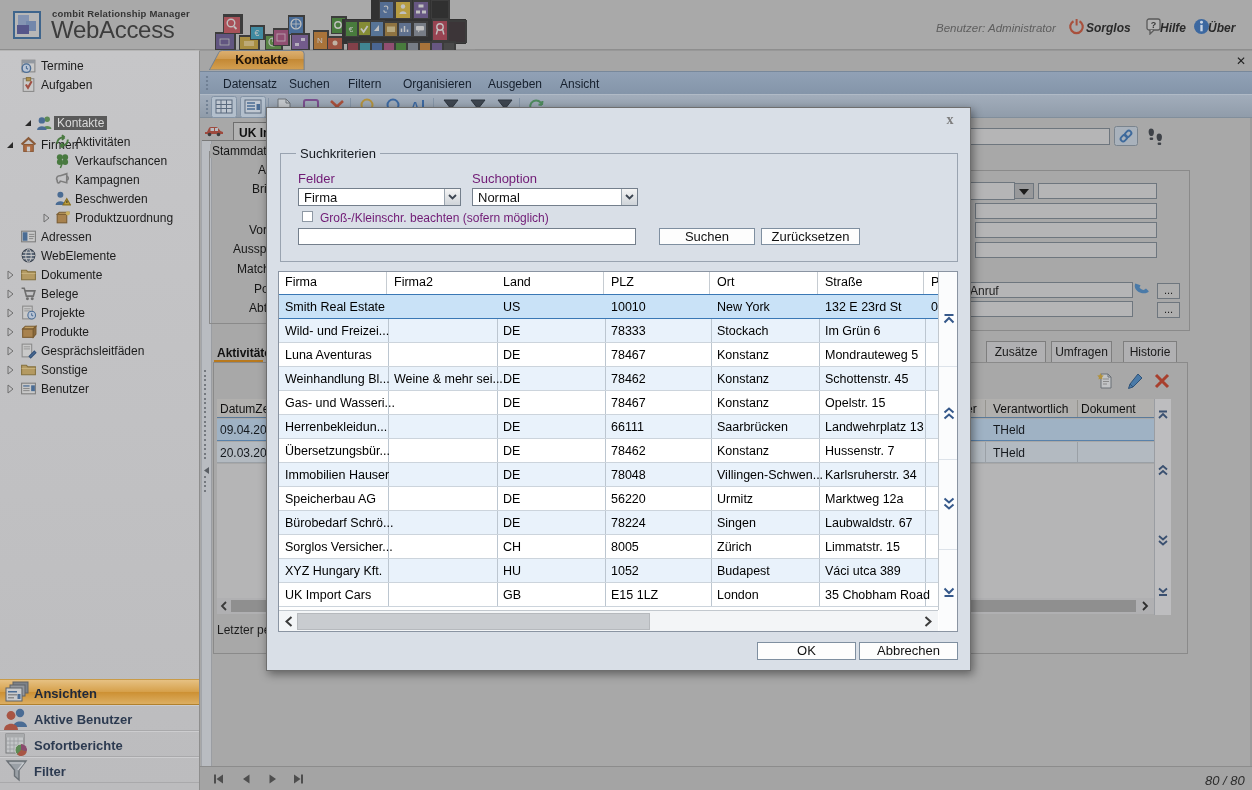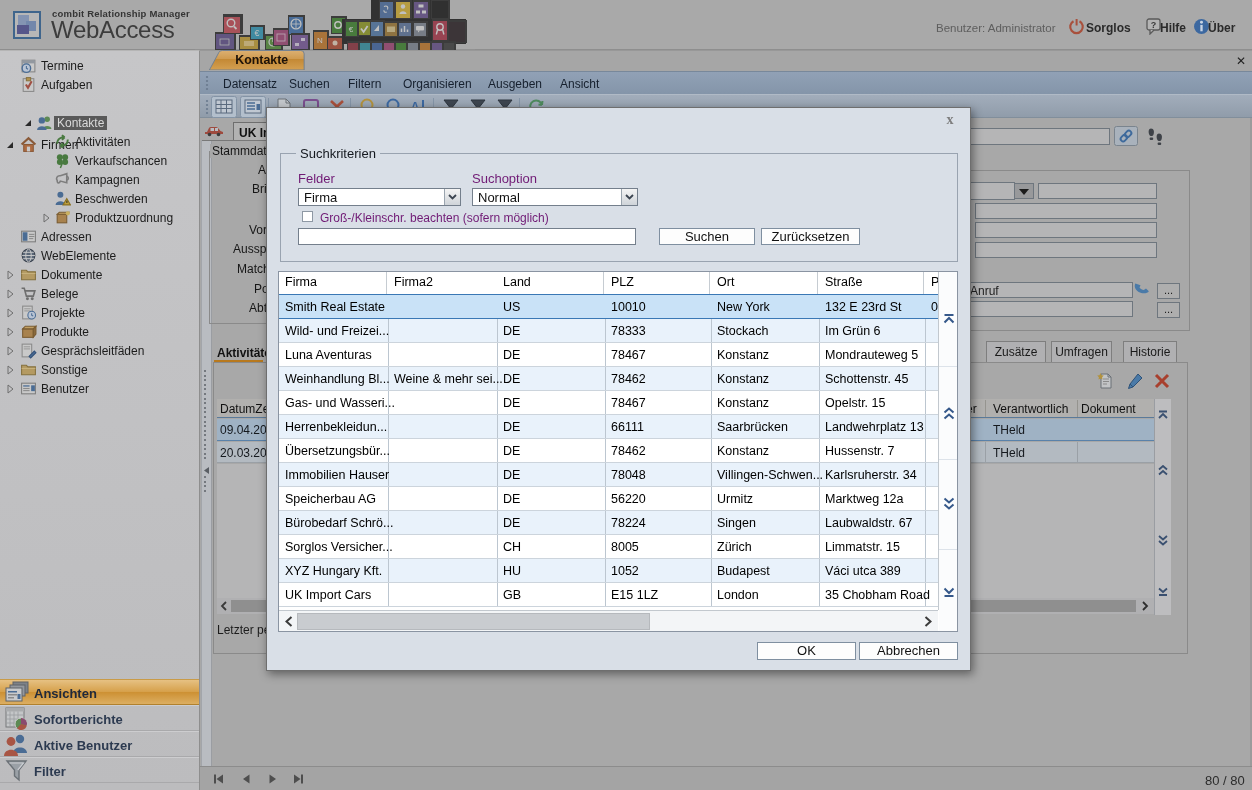--- a/index.html
+++ b/index.html
@@ -10,21 +10,21 @@
   #stage *{box-sizing:border-box;}
   .abs{position:absolute;}
   .txt{position:absolute;white-space:nowrap;}
 
   
   #hdr{position:absolute;left:0;top:0;width:1252px;height:50px;background:#a9a9a9;
     border-bottom:1px solid #8e8e8e;}
   #logo{position:absolute;left:13px;top:11px;width:28px;height:28px;border:2px solid #3f658c;background:#b7b7b7;}
   #brand1{position:absolute;left:52px;top:8px;font-size:9.5px;font-weight:bold;color:#353535;letter-spacing:0.2px;}
   #brand2{position:absolute;left:51px;top:16px;font-size:24px;color:#3d3d3d;letter-spacing:-0.3px;}
-  .hright{position:absolute;top:21px;font-size:12px;color:#2a2a2a;font-weight:bold;}
+  .hright{position:absolute;top:21px;font-size:12px;color:#2a2a2a;font-weight:bold;font-style:italic;}
 
   
   #side{position:absolute;left:0;top:50px;width:200px;height:740px;
     background:linear-gradient(180deg,#c6c6c8,#bcbcbe);border-right:1px solid #8e8e8e;border-top:1px solid #b5b5b5;}
   .trow{position:absolute;left:0;width:199px;height:19px;font-size:12px;color:#1c1c1c;}
   .trow .lbl{position:absolute;top:3px;}
   .sel{background:#595959;color:#d9d9d9;}
   #bots{position:absolute;left:0px;top:628px;width:199px;}
   .brow{position:relative;width:199px;height:26px;border-top:1px solid #cdcdcf;border-bottom:1px solid #a9a9ab;font-size:13px;font-weight:bold;color:#2c3a50;}
   .brow .lbl{position:absolute;left:34px;top:6px;}
@@ -396,38 +396,38 @@
 <rect x="6" y="4" width="15" height="11" fill="#94989e" stroke="#5e6268"></rect>
 <rect x="2" y="7" width="16" height="13" fill="#c8cacc" stroke="#5e6268"></rect>
 <rect x="4" y="10" width="9" height="1.5" fill="#4a6c94"></rect>
             <rect x="4" y="13" width="9" height="1.5" fill="#8a8a8a"></rect>
             <rect x="4" y="16" width="6" height="1.5" fill="#8a8a8a"></rect>
 <rect x="13.5" y="13" width="3" height="5" fill="#4a6c94"></rect>
           </svg>
           <span class="lbl">Ansichten</span>
         </div>
       <div class="brow">
+          <svg class="abs" style="left:3px;top:1px;" width="27" height="24" viewBox="0 0 27 24">
+<circle cx="17" cy="6" r="4.2" fill="#4a6c94"></circle>
+            <path d="M10 20 C10 12.5 24 12.5 24 20 Z" fill="#4a6c94"></path>
+<circle cx="8" cy="8.5" r="4.4" fill="#a85544"></circle>
+            <path d="M1 23 C1 14.5 15 14.5 15 23 Z" fill="#a85544"></path>
+</svg>
+          <span class="lbl">Aktive Benutzer</span>
+        </div>
+      <div class="brow">
           <svg class="abs" style="left:4px;top:1px;" width="26" height="24" viewBox="0 0 26 24">
 <rect x="2" y="1" width="18" height="19" fill="#c4c6c8" stroke="#77797b"></rect>
 <rect x="2" y="1" width="18" height="3.5" fill="#a9abad"></rect>
 <path d="M6 4.5 V20 M10 4.5 V20 M14 4.5 V20 M2 8 H20 M2 12 H20 M2 16 H20" stroke="#9a9ca0" stroke-width="0.8"></path>
 <circle cx="17" cy="17" r="6" fill="#5d8a54" stroke="#c9c9c9"></circle>
 <path d="M17 17 L17 11 A6 6 0 0 1 22.8 18.5 Z" fill="#8a4a6e"></path>
 <path d="M17 17 L22.8 18.5 A6 6 0 0 1 13 21.5 Z" fill="#a85544"></path>
           </svg>
           <span class="lbl">Sofortberichte</span>
-        </div>
-      <div class="brow">
-          <svg class="abs" style="left:3px;top:1px;" width="27" height="24" viewBox="0 0 27 24">
-<circle cx="17" cy="6" r="4.2" fill="#4a6c94"></circle>
-            <path d="M10 20 C10 12.5 24 12.5 24 20 Z" fill="#4a6c94"></path>
-<circle cx="8" cy="8.5" r="4.4" fill="#a85544"></circle>
-            <path d="M1 23 C1 14.5 15 14.5 15 23 Z" fill="#a85544"></path>
-</svg>
-          <span class="lbl">Aktive Benutzer</span>
         </div>
       <div class="brow">
           <svg class="abs" style="left:5px;top:1px;" width="24" height="24" viewBox="0 0 24 24">
 <path d="M2 2 H21 L14 11 V21 L9.5 17 V11 Z" fill="#9aa0a6" stroke="#6a7076" stroke-width="1.4"></path>
 <path d="M4.5 4 H18.5 L12.8 11" fill="none" stroke="#c9ccd0" stroke-width="1.2"></path>
           </svg>
           <span class="lbl">Filter</span>
         </div>
     </div>
   </div>
@@ -648,21 +648,21 @@
     <svg class="abs" style="left:40px;top:6px;" width="12" height="12" viewBox="0 0 12 12">
         <polygon points="9.5,1.5 9.5,10.5 3,6" fill="#4e4e4e"></polygon>
       </svg>
     <svg class="abs" style="left:67px;top:6px;" width="12" height="12" viewBox="0 0 12 12">
         <polygon points="2.5,1.5 2.5,10.5 9,6" fill="#4e4e4e"></polygon>
       </svg>
     <svg class="abs" style="left:93px;top:6px;" width="12" height="12" viewBox="0 0 12 12">
         <polygon points="1,1.5 1,10.5 7.5,6" fill="#4e4e4e"></polygon>
         <rect x="8" y="1.5" width="2" height="9" fill="#4e4e4e"></rect>
       </svg>
-    <div class="txt" style="left:1005px;top:6px;font-size:13px;color:#2c2c2c;">80 / 80</div>
+    <div class="txt" style="left:1005px;top:6px;font-size:13px;color:#2c2c2c;font-style:italic;">80 / 80</div>
   </div>
 
   <div id="dlg">
     <div id="dlgx">x</div>
     <div id="fs"></div>
     <div id="fslbl">Suchkriterien</div>
     <div class="dlbl" style="left:31px;top:63px;">Felder</div>
     <div class="dlbl" style="left:205px;top:63px;">Suchoption</div>
     <div class="combo" style="left:31px;top:80px;width:163px;">
         <span class="v">Firma</span>

